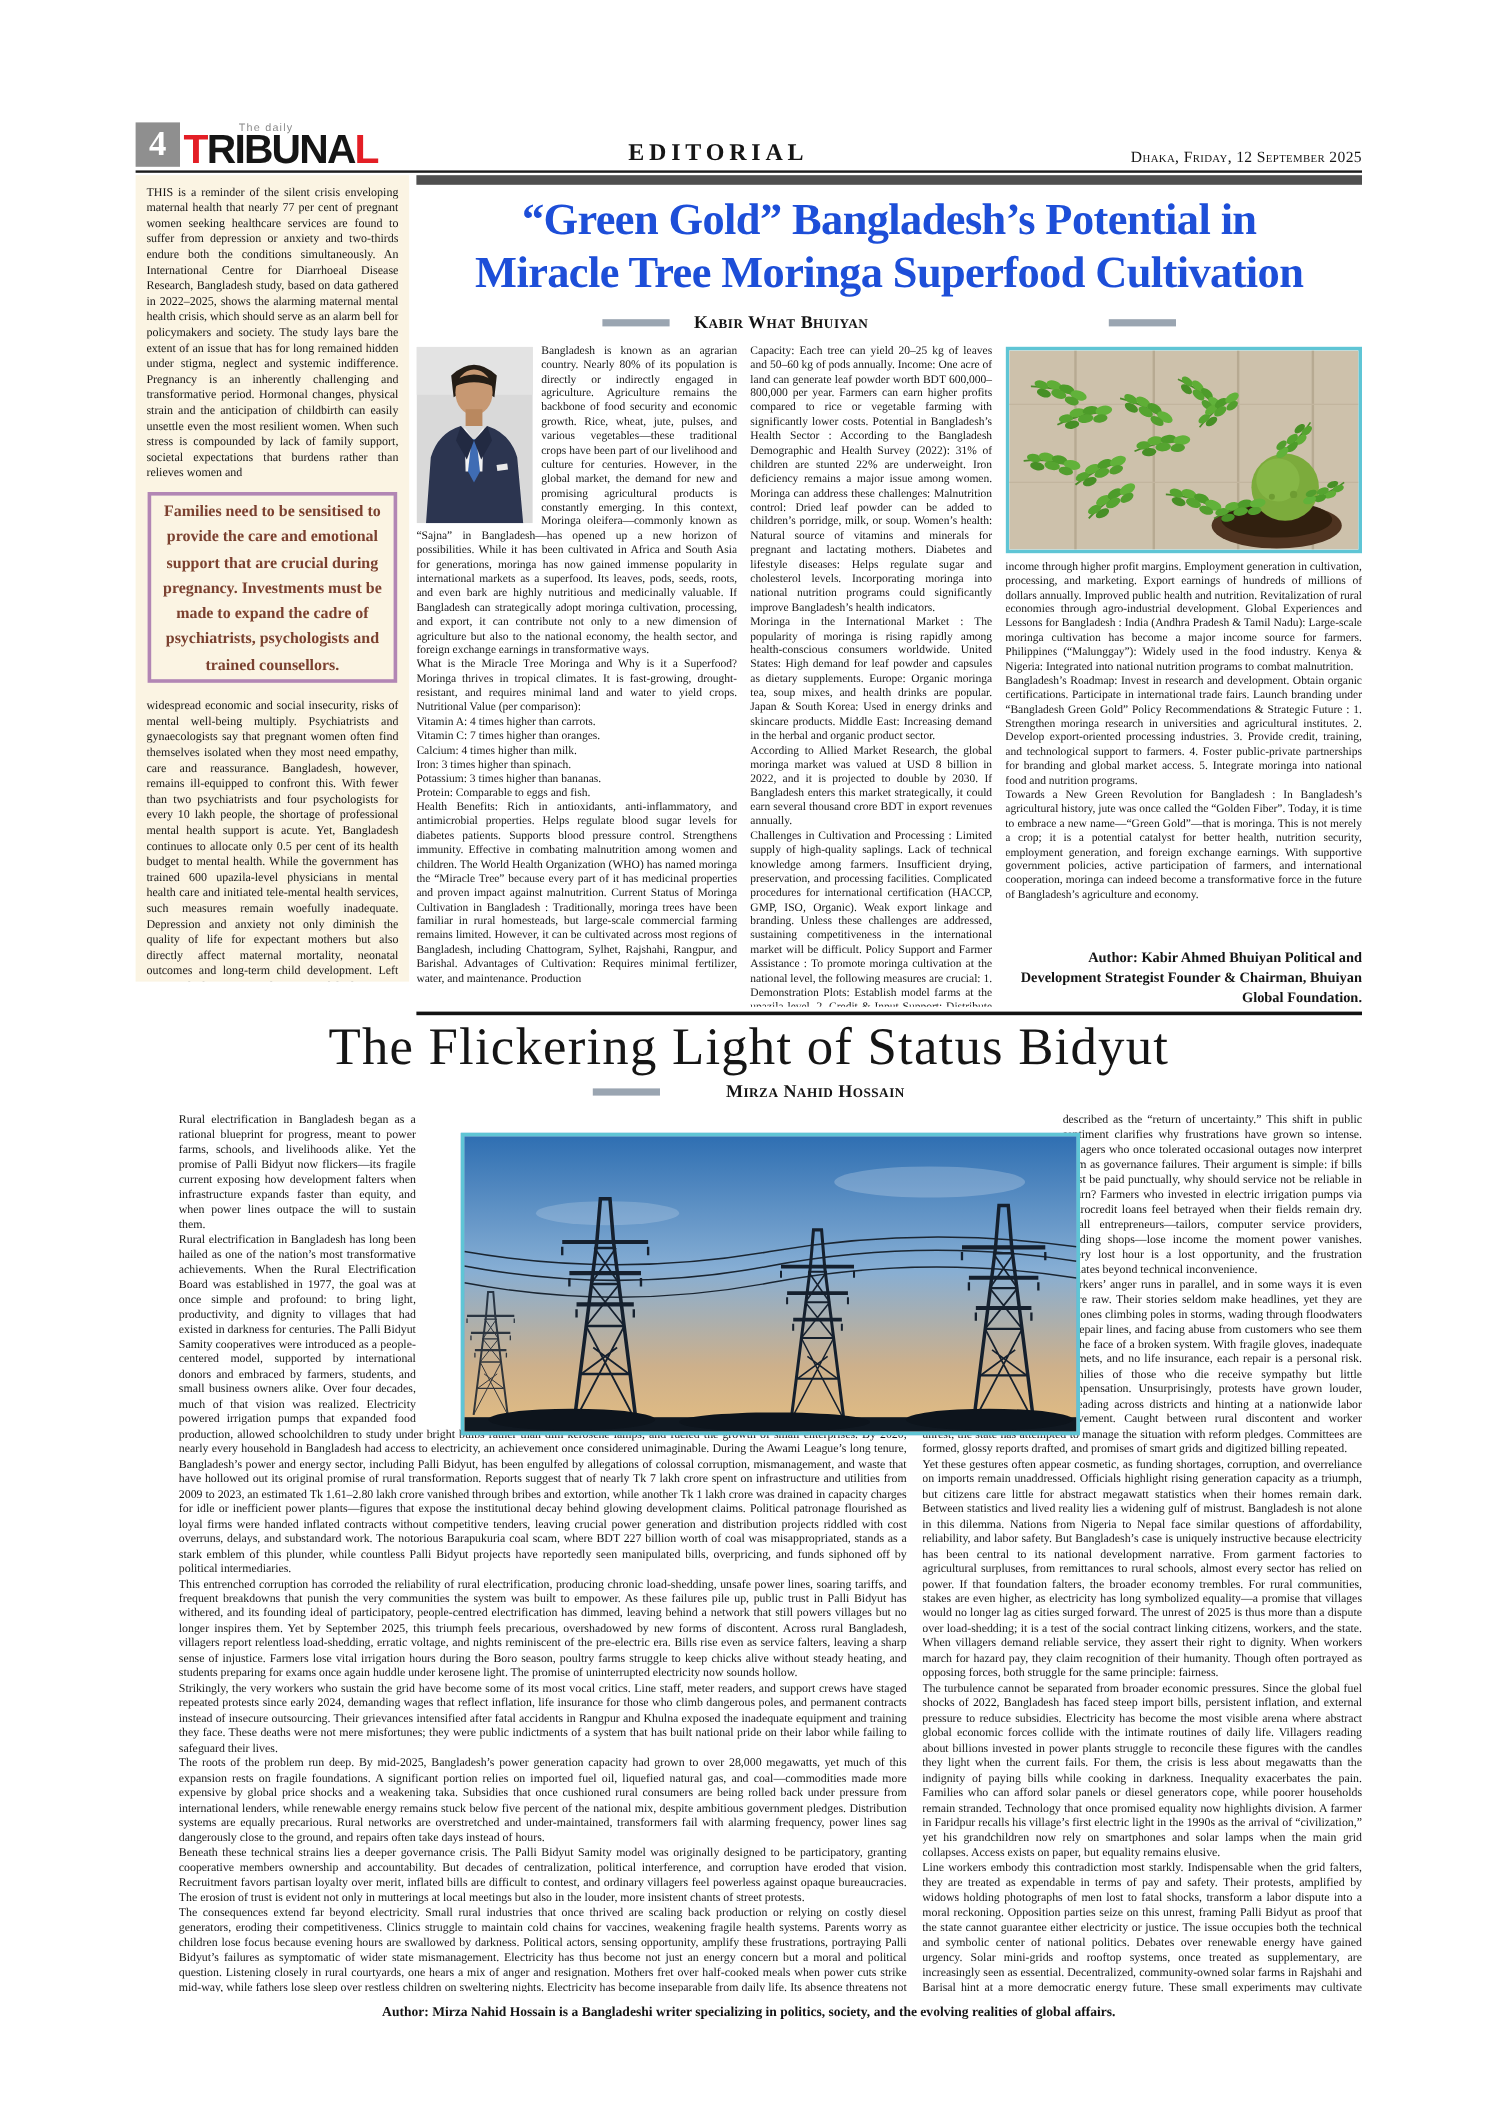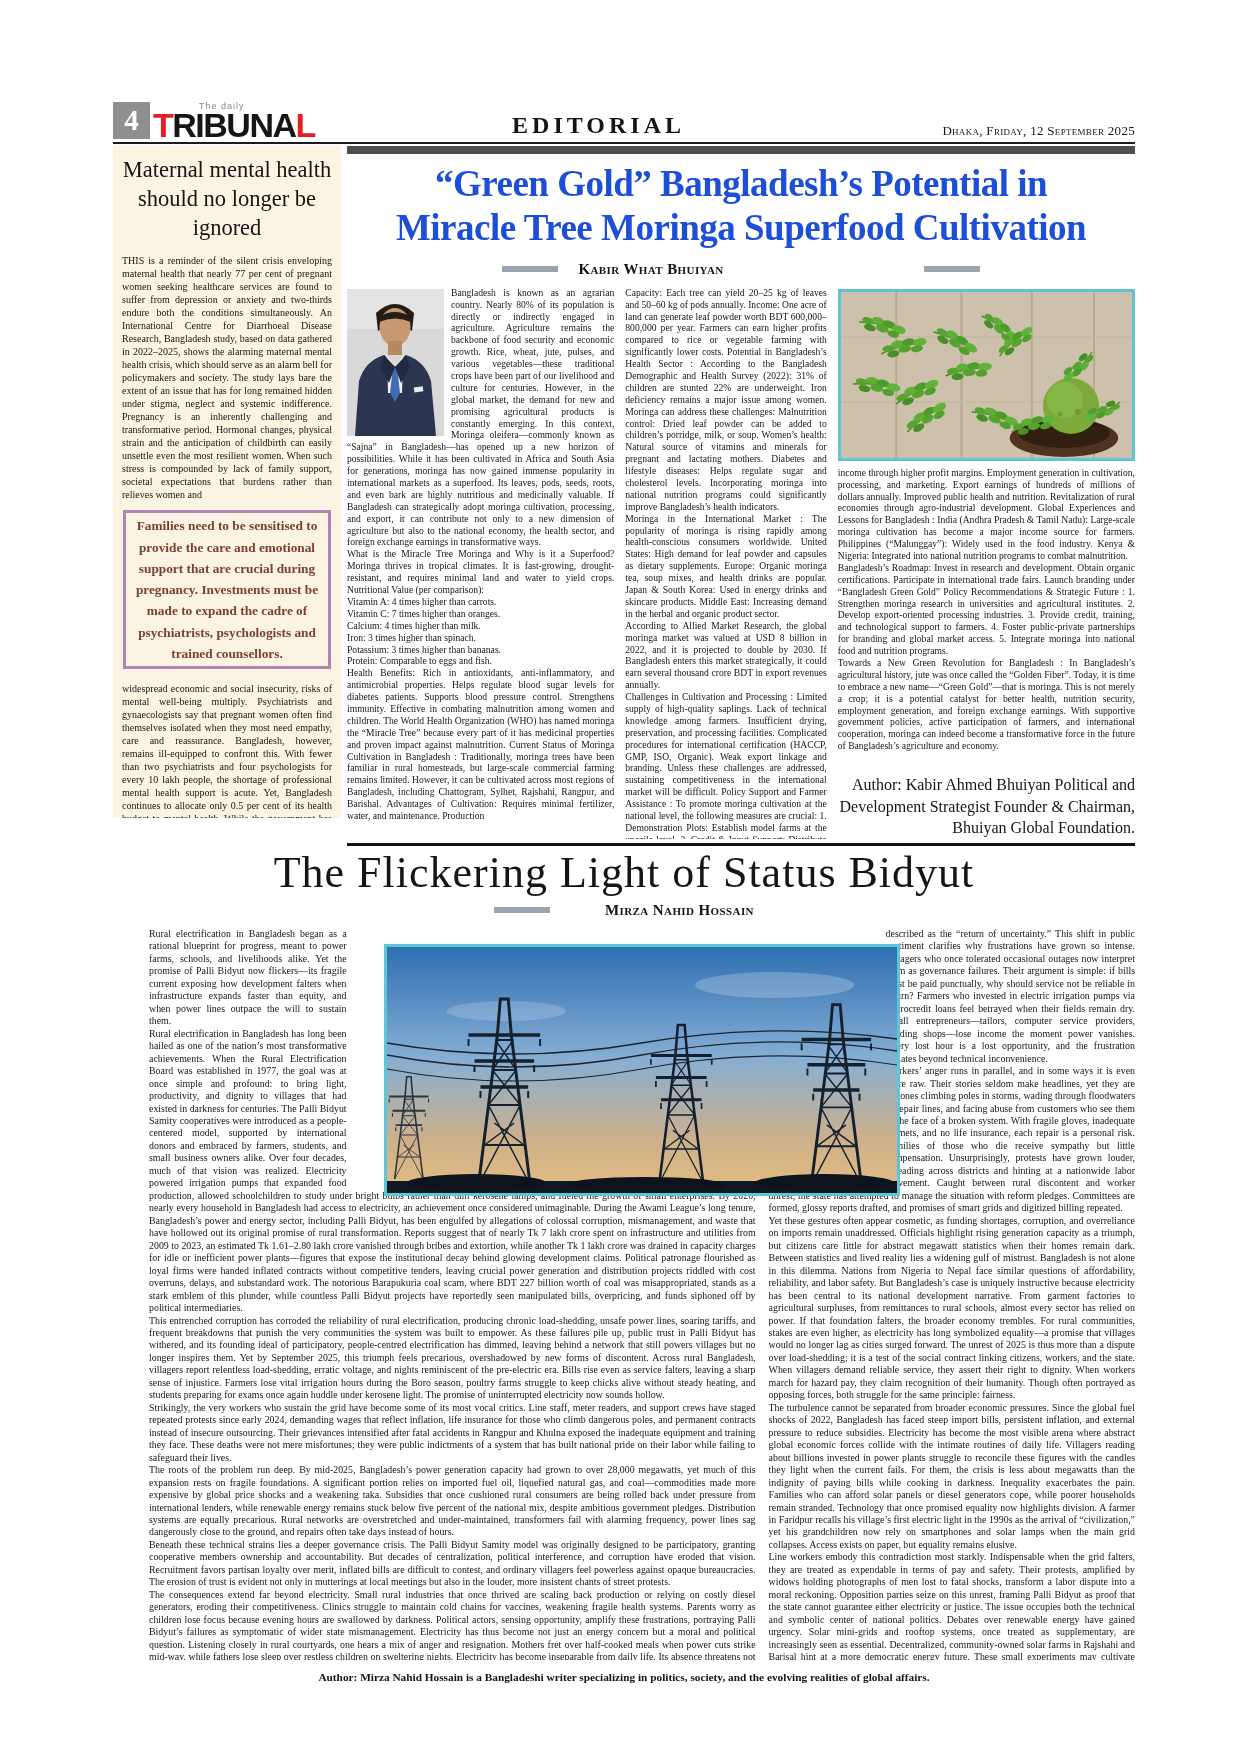--- a/index.html
+++ b/index.html
@@ -10,21 +10,21 @@
   
   .masthead-row{display:flex;align-items:flex-end;justify-content:space-between;
                 border-bottom:2px solid #1c1c1c;padding-bottom:3px;height:44px;}
   .brand{display:flex;align-items:flex-end;gap:3px;}
   .pagenum{width:37px;height:37px;background:#8f8f8f;color:#fff;display:flex;align-items:center;
            justify-content:center;font-size:29px;font-weight:bold;}
   .logo{line-height:0.78;font-family:"Liberation Sans",sans-serif;}
   .logo .prefix{display:block;font-size:9px;color:#8a8a8a;letter-spacing:1px;margin-left:46px;margin-bottom:2px;}
   .logo .big{font-size:34px;font-weight:bold;letter-spacing:-1.5px;}
   .logo .red{color:#e31e25;}
-  .section-title{font-size:24px;font-weight:bold;letter-spacing:4px;transform:translateX(-30px);}
+  .section-title{font-size:20px;font-weight:bold;letter-spacing:4px;transform:translateX(-30px);}
   .issue-date{font-size:13px;font-weight:normal;font-variant:small-caps;letter-spacing:0.3px;}
 
   
   .top-row{display:flex;gap:6px;margin-top:2px;}
 
   
   .ed-box{width:228px;min-width:228px;height:672px;background:#fbf4e3;padding:8px 9px 10px 9px;
           box-sizing:border-box;overflow:hidden;}
   .ed-title{font-size:22.5px;font-weight:normal;text-align:center;line-height:1.28;margin:2px 0 12px;}
   .ed-para{font-size:10px;line-height:1.3;text-align:justify;overflow:hidden;}
@@ -46,21 +46,21 @@
   .m-col{text-align:justify;font-size:9.6px;line-height:1.24;overflow:hidden;white-space:pre-line;}
   .m-col1{width:268px;white-space:normal;}
   .m-col1 .flow{white-space:pre-line;}
   .m-col2{width:202px;}
   .m-col3{width:298px;display:flex;flex-direction:column;white-space:normal;align-items:center;}
   .m-col3 .flow{white-space:pre-line;overflow:hidden;flex:1;text-align:justify;}
   .portrait{float:left;width:97px;height:147px;margin:2px 7px 3px 0;}
   .portrait svg{display:block;}
   .plant{width:100%;height:172px;border:3px solid #5fc5d5;box-sizing:border-box;margin:2px 0 6px;}
   .plant svg{display:block;width:100%;height:100%;}
-  .m-credit{font-weight:normal;font-size:16px;line-height:1.35;text-align:right;margin-top:22px;}
+  .m-credit{font-weight:bold;font-size:12px;line-height:1.35;text-align:right;margin-top:22px;}
 
   
   .flicker{margin-top:4px;}
   .f-rule{height:3px;background:#121212;margin-left:234px;}
   .f-headline{font-size:44px;font-weight:normal;text-align:center;letter-spacing:1px;line-height:1.05;
               margin:4px 0 6px;}
   .f-byline-row{display:flex;align-items:center;justify-content:center;gap:55px;margin-bottom:9px;}
   .f-body{position:relative;display:flex;gap:13px;}
   .f-col{font-size:9.9px;line-height:1.26;text-align:justify;white-space:pre-line;height:732px;overflow:hidden;}
   .f-colA{width:629px;margin-left:36px;}
@@ -88,21 +88,20 @@
           </span>
         </div>
       </div>
       <div class="section-title">EDITORIAL</div>
       <div class="issue-date">Dhaka, Friday, 12 September 2025</div>
     </div>
 
     <div class="top-row">
 
       <aside class="ed-box">
-        <h1 class="ed-title">Maternal mental health should no longer be ignored</h1>
         <div class="ed-para ed-para1">THIS is a reminder of the silent crisis enveloping maternal health that nearly 77 per cent of pregnant women seeking healthcare services are found to suffer from depression or anxiety and two-thirds endure both the conditions simultaneously. An International Centre for Diarrhoeal Disease Research, Bangladesh study, based on data gathered in 2022–2025, shows the alarming maternal mental health crisis, which should serve as an alarm bell for policymakers and society. The study lays bare the extent of an issue that has for long remained hidden under stigma, neglect and systemic indifference. Pregnancy is an inherently challenging and transformative period. Hormonal changes, physical strain and the anticipation of childbirth can easily unsettle even the most resilient women. When such stress is compounded by lack of family support, societal expectations that burdens rather than relieves women and</div>
         <div class="pull-quote">Families need to be sensitised to provide the care and emotional support that are crucial during pregnancy. Investments must be made to expand the cadre of psychiatrists, psychologists and trained counsellors.</div>
         <div class="ed-para ed-para2">widespread economic and social insecurity, risks of mental well-being multiply. Psychiatrists and gynaecologists say that pregnant women often find themselves isolated when they most need empathy, care and reassurance. Bangladesh, however, remains ill-equipped to confront this. With fewer than two psychiatrists and four psychologists for every 10 lakh people, the shortage of professional mental health support is acute. Yet, Bangladesh continues to allocate only 0.5 per cent of its health budget to mental health. While the government has trained 600 upazila-level physicians in mental health care and initiated tele-mental health services, such measures remain woefully inadequate. Depression and anxiety not only diminish the quality of life for expectant mothers but also directly affect maternal mortality, neonatal outcomes and long-term child development. Left untreated, they can spiral into suicidal ideation or enduring psychiatric conditions, further burdening overstretched families and communities. The country cannot aspire to improved maternal and child health or to sustainable development while consigning mental well-being to the margins. The message is clear: maternal mental health should move from neglect to national priority. The government should, therefore, recognise mental health as an inseparable part.</div>
       </aside>
 
       <section class="moringa">
         <div class="m-topbar"></div>
         <h1 class="m-headline">
           <span>“Green Gold”  Bangladesh’s Potential in</span><br>
           <span>Miracle Tree Moringa Superfood Cultivation</span>

